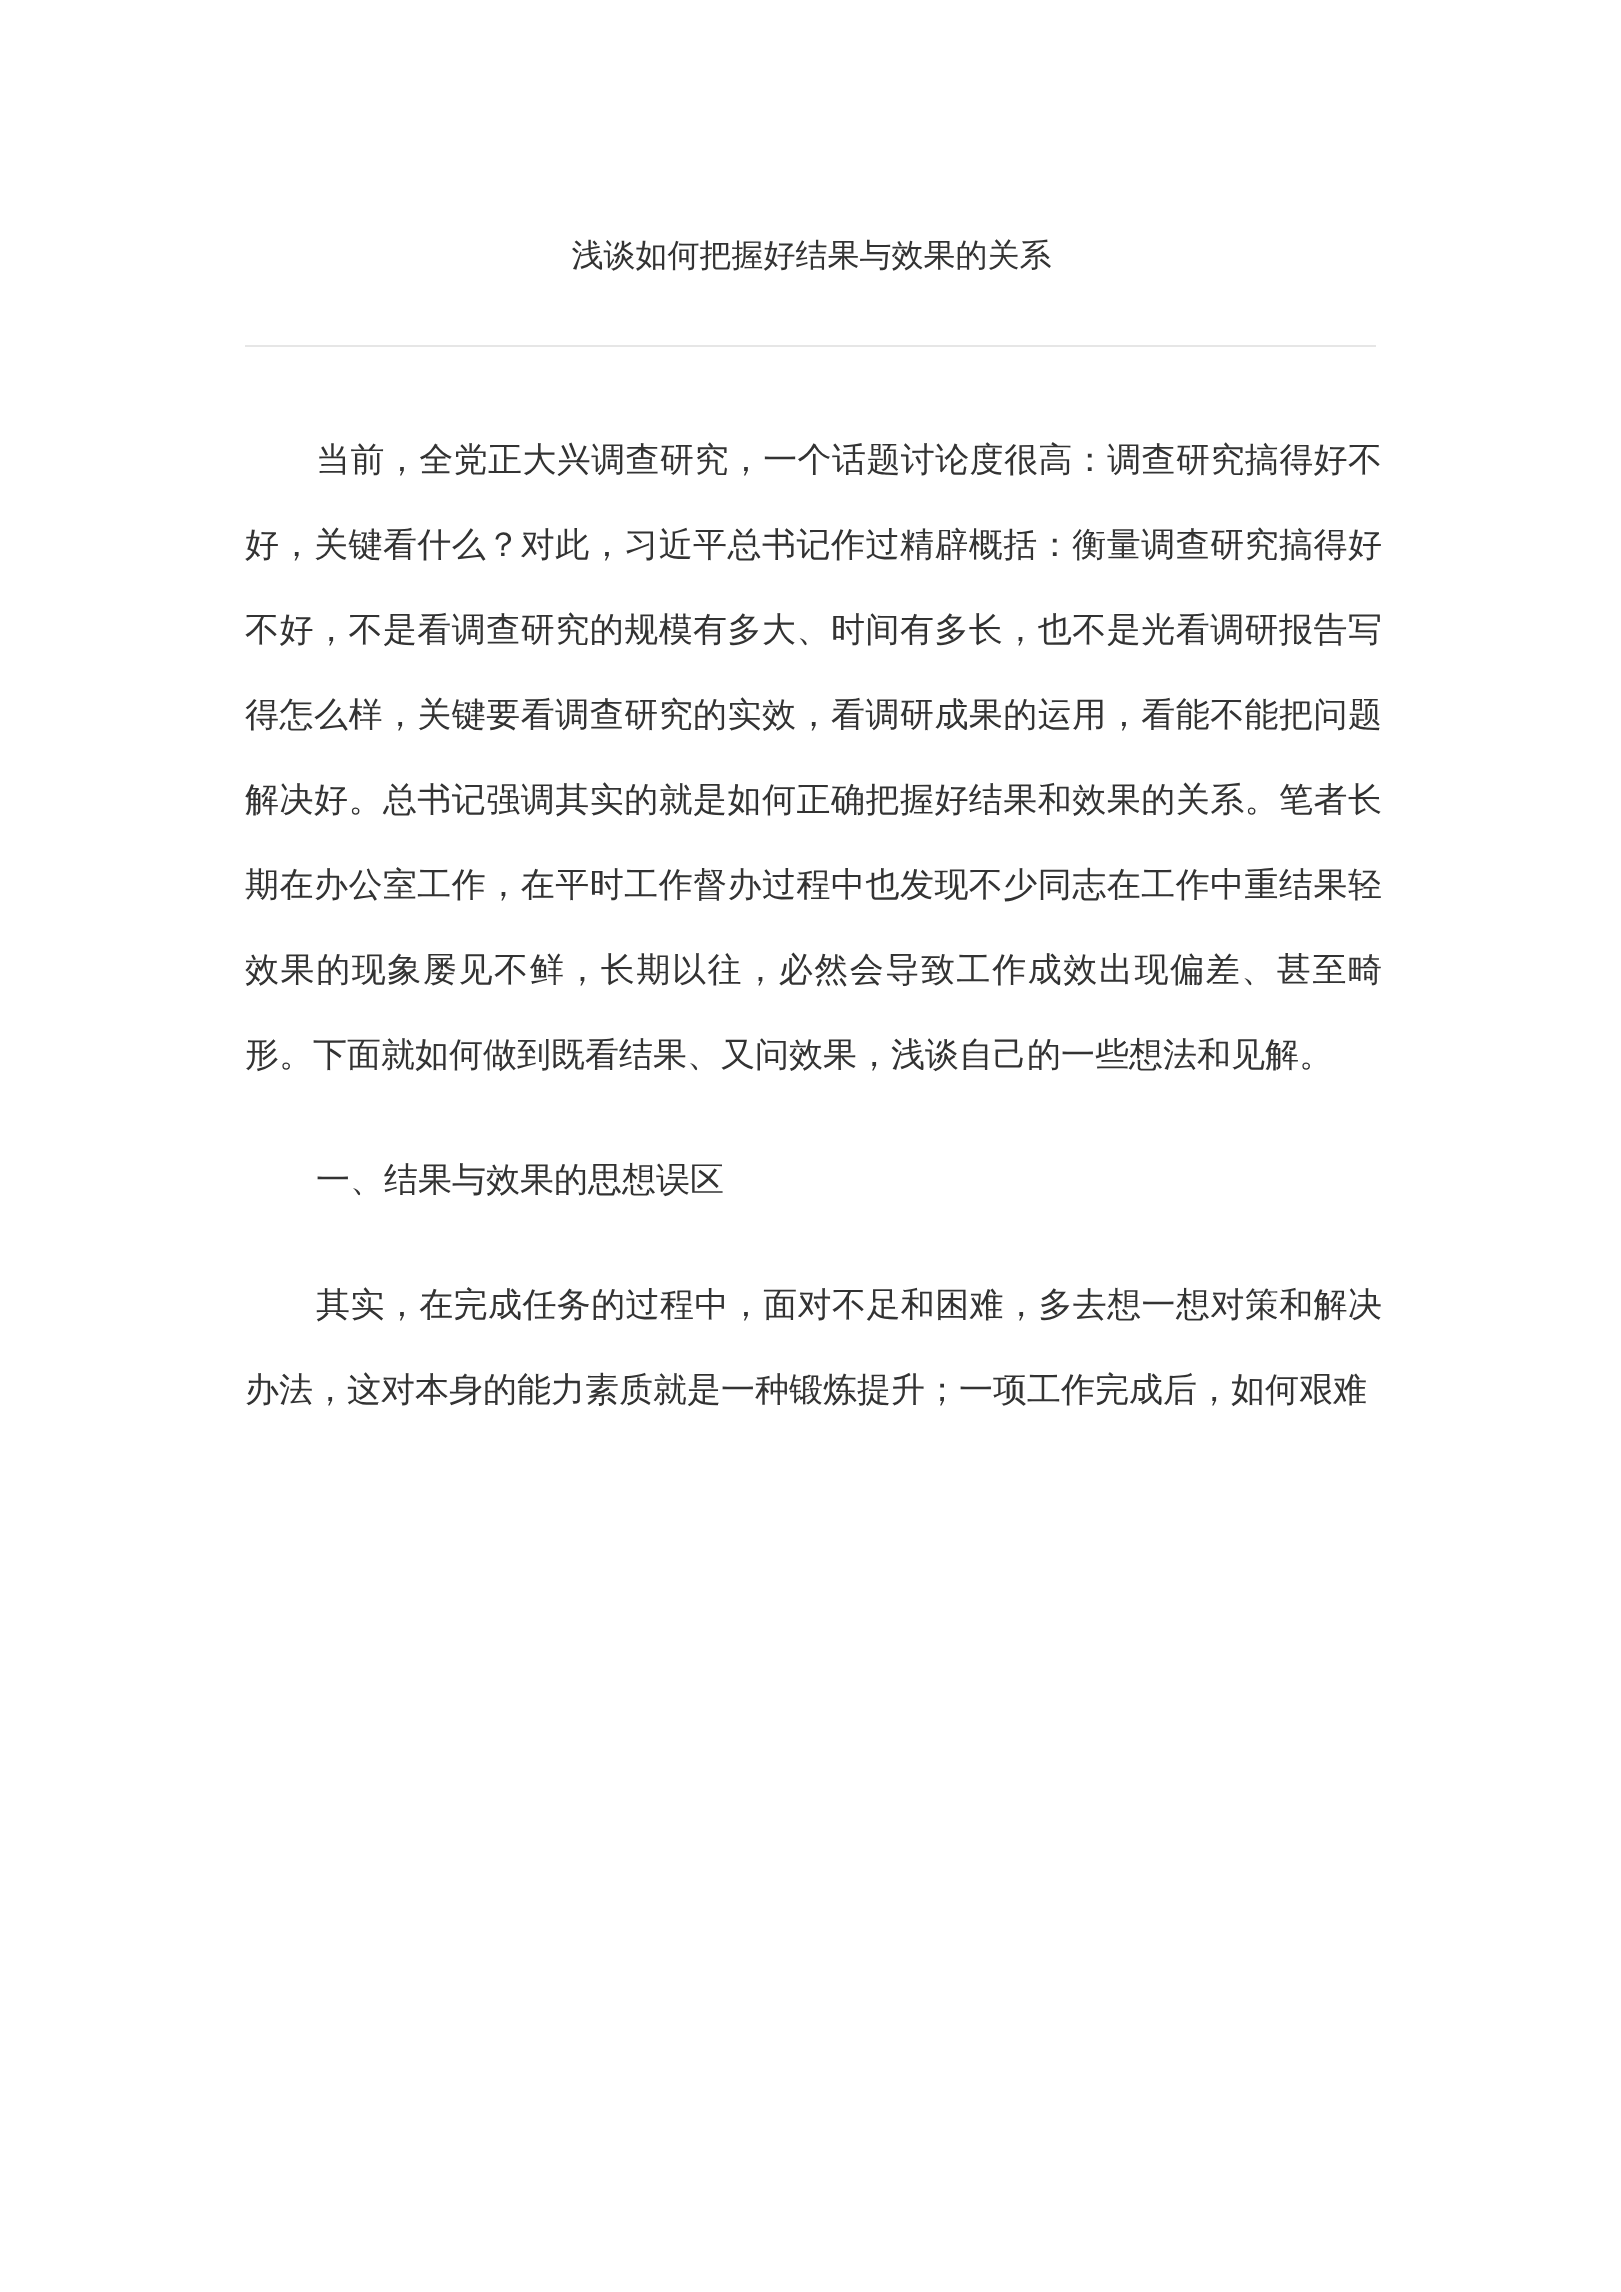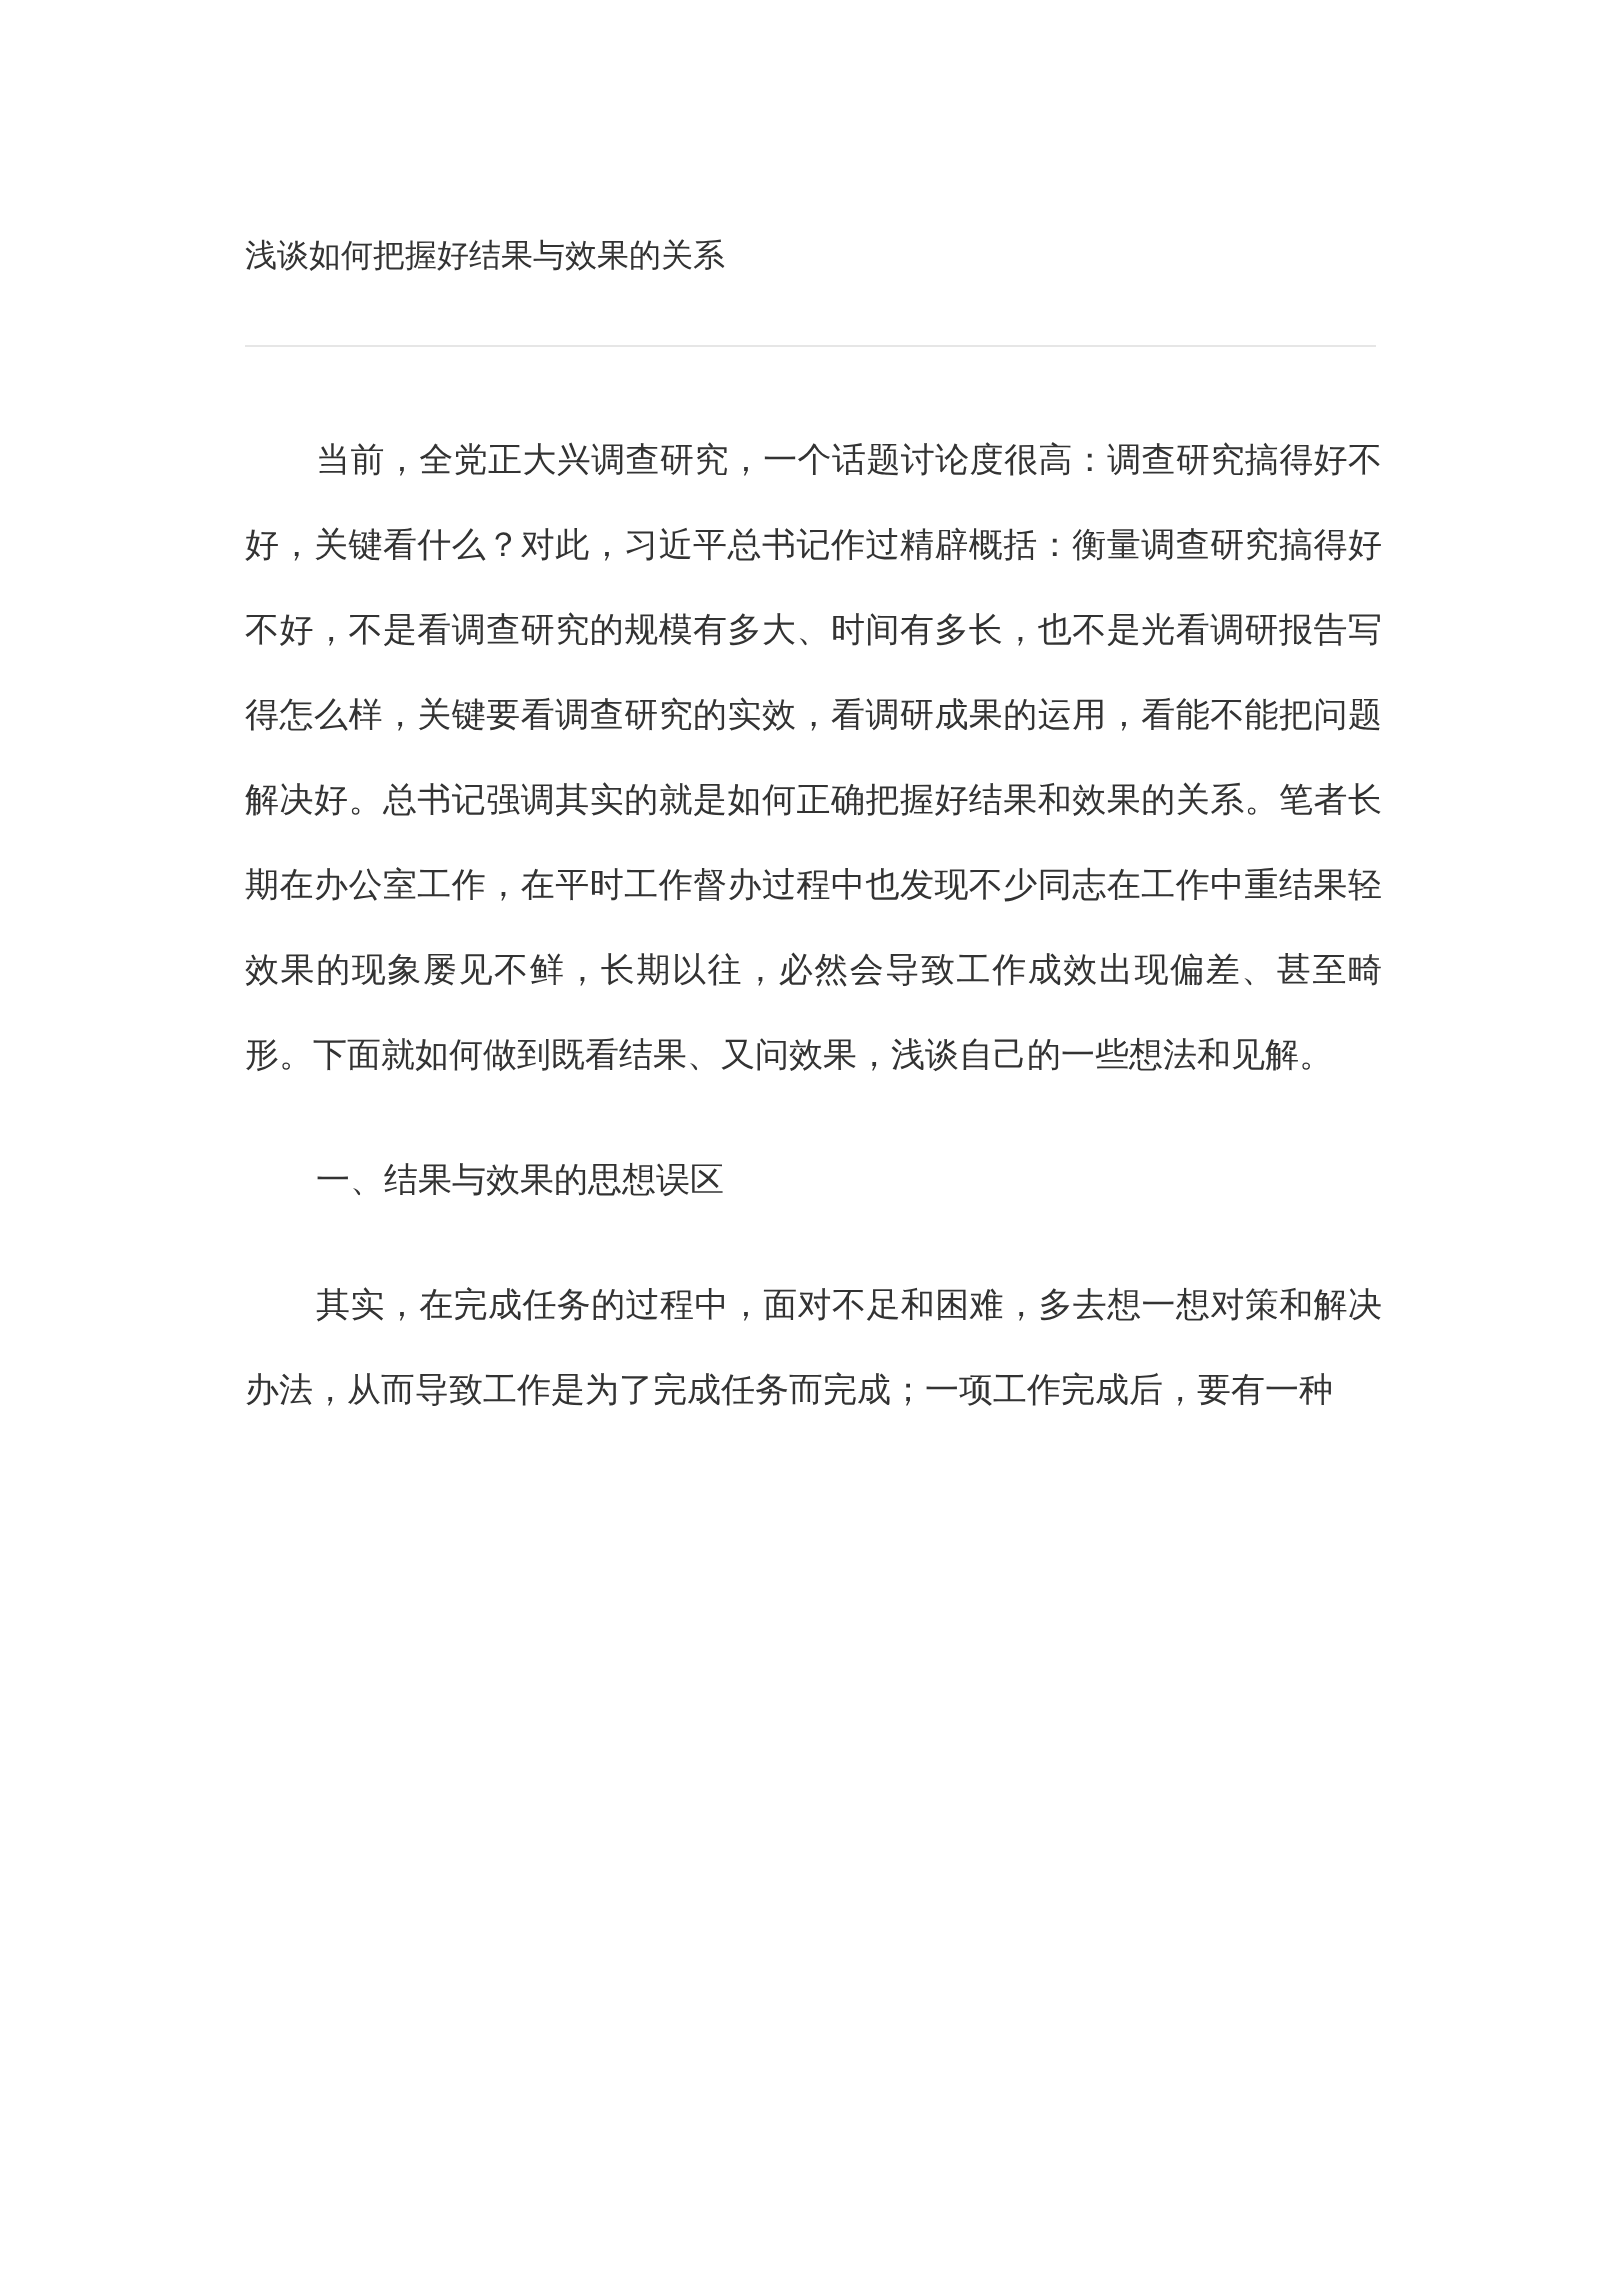--- a/index.html
+++ b/index.html
@@ -19,20 +19,21 @@
       position: absolute;
       left: 245px;
       top: 0;
       width: 1133px;
     }
     .doc-title {
       position: absolute;
       top: 231px;
       left: 0;
       width: 1133px;
+      text-align: center;
       font-size: 32px;
       line-height: 49px;
       color: #333333;
       letter-spacing: 0;
       margin: 0;
       font-weight: normal;
     }
     .divider {
       position: absolute;
       top: 345px;
@@ -74,16 +75,16 @@
 </head>
 <body>
 
 <div class="page">
   <h1 class="doc-title">浅谈如何把握好结果与效果的关系</h1>
   <div class="divider"></div>
 
   <div class="content">
     <p class="para">当前，全党正大兴调查研究，一个话题讨论度很高：调查研究搞得好不好，关键看什么？对此，习近平总书记作过精辟概括：衡量调查研究搞得好不好，不是看调查研究的规模有多大、时间有多长，也不是光看调研报告写得怎么样，关键要看调查研究的实效，看调研成果的运用，看能不能把问题解决好。总书记强调其实的就是如何正确把握好结果和效果的关系。笔者长期在办公室工作，在平时工作督办过程中也发现不少同志在工作中重结果轻效果的现象屡见不鲜，长期以往，必然会导致工作成效出现偏差、甚至畸形。下面就如何做到既看结果、又问效果，浅谈自己的一些想法和见解。</p>
     <h2 class="heading">一、结果与效果的思想误区</h2>
-    <p class="para">其实，在完成任务的过程中，面对不足和困难，多去想一想对策和解决办法，从而导致工作是为了完成任务而完成；一项工作完成后，要有一种</p>
+    <p class="para">其实，在完成任务的过程中，面对不足和困难，多去想一想对策和解决办法，这对本身的能力素质就是一种锻炼提升；一项工作完成后，如何艰难</p>
   </div>
 </div>
 
 
 </body></html>

